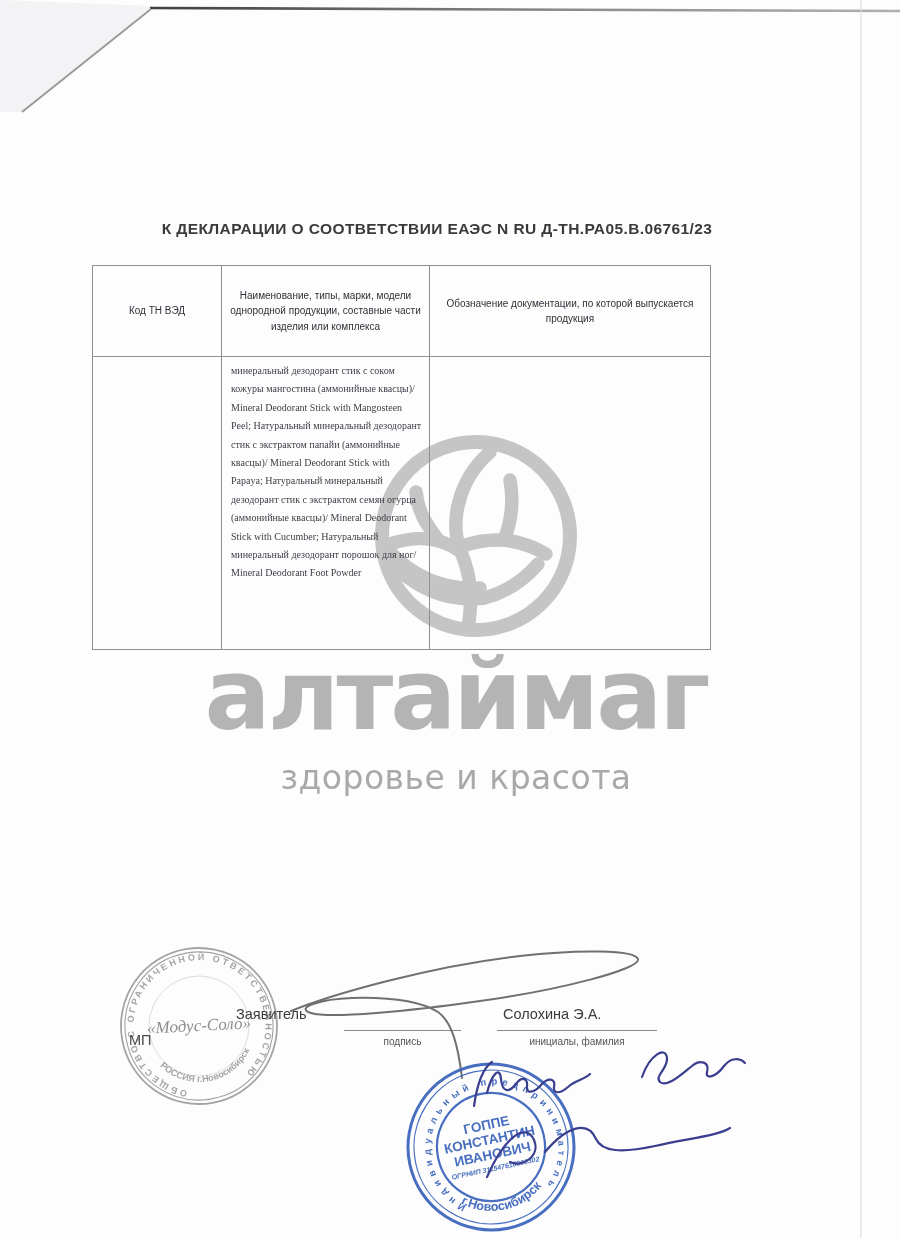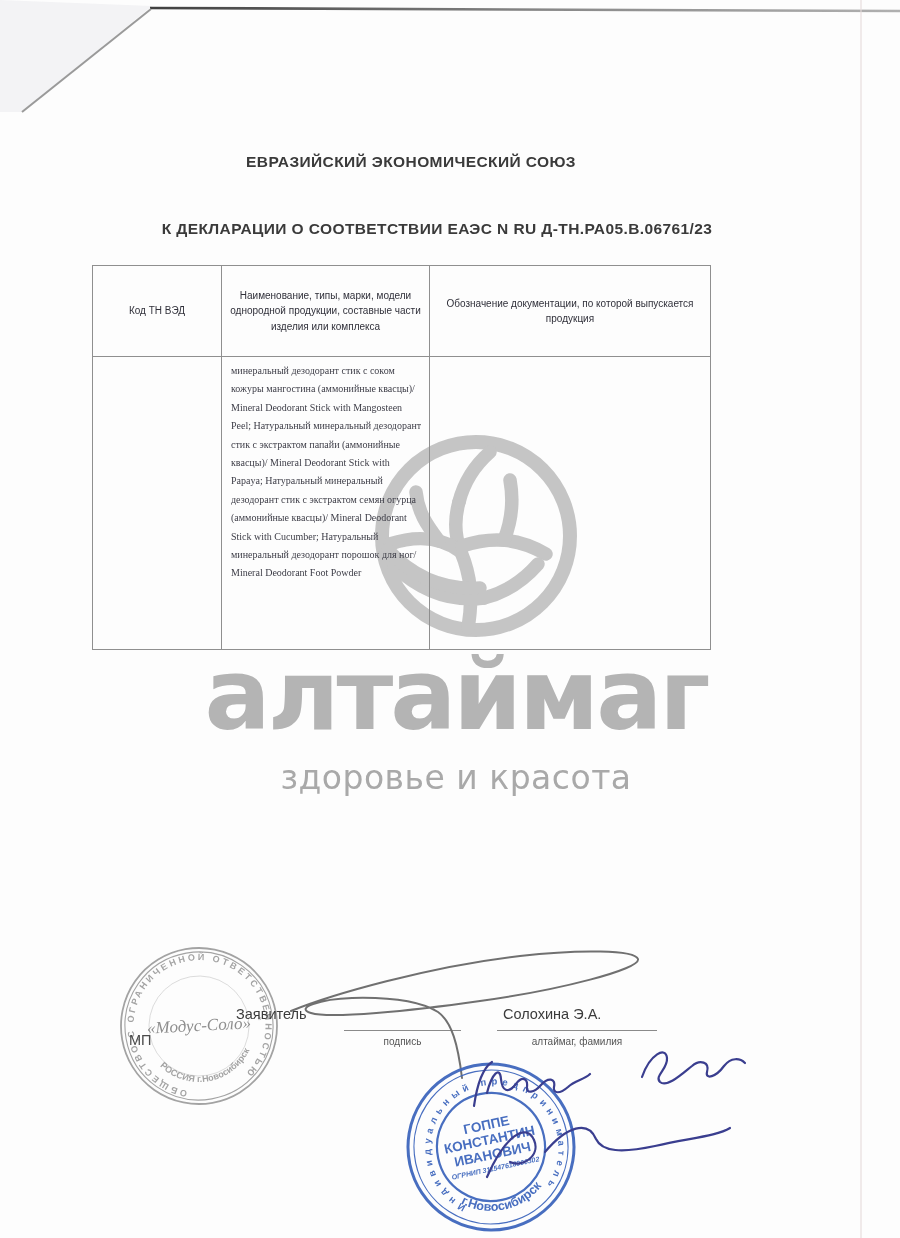--- a/index.html
+++ b/index.html
@@ -74,21 +74,20 @@
         <stop offset="0.55" stop-color="#8a8a8a"></stop>
         <stop offset="1" stop-color="#b0b0b0"></stop>
       </linearGradient>
     </defs>
     <polygon points="0,0 152,6 22,112 0,112" fill="#f3f3f5"></polygon>
     <path d="M150,8 L900,11" stroke="url(#topline)" stroke-width="2.6" fill="none"></path>
     <path d="M151,9 L22,112" stroke="#9a9a9a" stroke-width="2" fill="none"></path>
     <path d="M861,0 L861,1238" stroke="#e6dada" stroke-width="2" opacity="0.55" fill="none"></path>
   </svg>
 
-  <div class="hdr hdr1">ЕВРАЗИЙСКИЙ ЭКОНОМИЧЕСКИЙ СОЮЗ</div>
   <div class="hdr hdr3">К ДЕКЛАРАЦИИ О СООТВЕТСТВИИ ЕАЭС N RU Д-ТН.РА05.В.06761/23</div>
 
   <table class="decl-table">
     <colgroup>
         <col style="width:129px">
         <col style="width:208px">
         <col style="width:281px">
       </colgroup>
     <tbody>
         <tr>
@@ -123,21 +122,21 @@
 
   <div class="wm-brand">алтаймаг</div>
   <div class="wm-tagline">здоровье и красота</div>
 
   <div class="lbl" style="left:129px;top:1032px;color:#4a4a4a;">МП</div>
   <div class="lbl" style="left:236px;top:1006px;">Заявитель</div>
   <div class="lbl" style="left:503px;top:1006px;">Солохина Э.А.</div>
   <div class="sig-line" style="left:344px;top:1030px;width:117px;"></div>
   <div class="sig-cap" style="left:344px;top:1036px;width:117px;">подпись</div>
   <div class="sig-line" style="left:497px;top:1030px;width:160px;"></div>
-  <div class="sig-cap" style="left:497px;top:1036px;width:160px;">алтаймаг, фамилия</div>
+  <div class="sig-cap" style="left:497px;top:1036px;width:160px;">инициалы, фамилия</div>
 
   <svg class="stamp-gray" width="164" height="164" viewBox="-82 -82 164 164">
     <g transform="rotate(-10)">
       <circle cx="0" cy="0" r="78" fill="none" stroke="#8a8a8a" stroke-width="1.8"></circle>
       <circle cx="0" cy="0" r="74" fill="none" stroke="#8a8a8a" stroke-width="1.1"></circle>
       <circle cx="0" cy="0" r="50" fill="none" stroke="#999" stroke-width="0.8" opacity="0.5"></circle>
       <defs>
         <path id="gs-ring" d="M -22.6,62.0 A 66,66 0 1,1 -21.5,62.4" fill="none"></path>
         <path id="gs-bottom" d="M -45.9,32.1 A 56,56 0 0,0 45.9,32.1" fill="none"></path>
       </defs>

